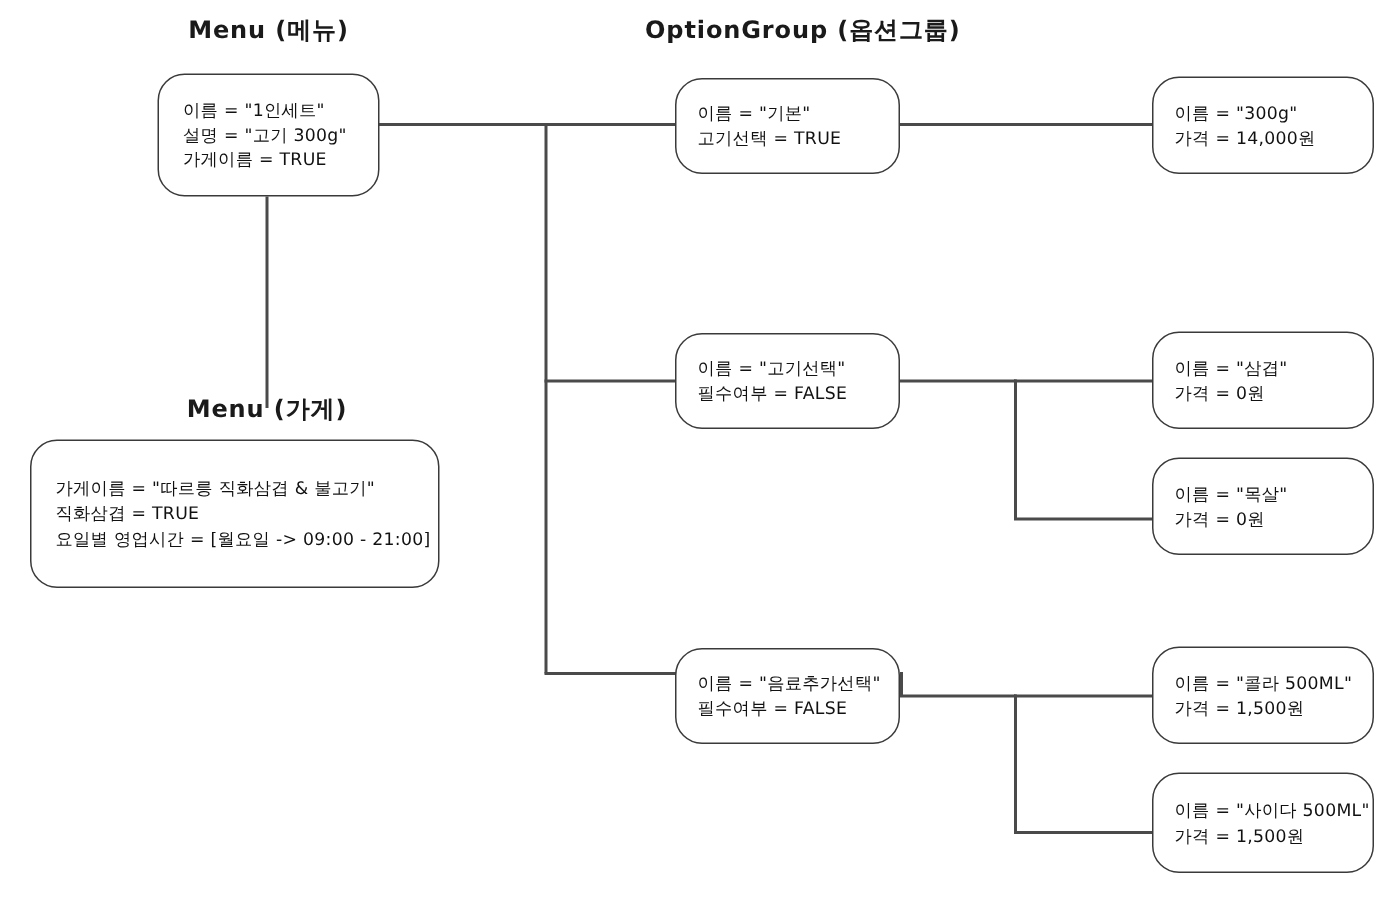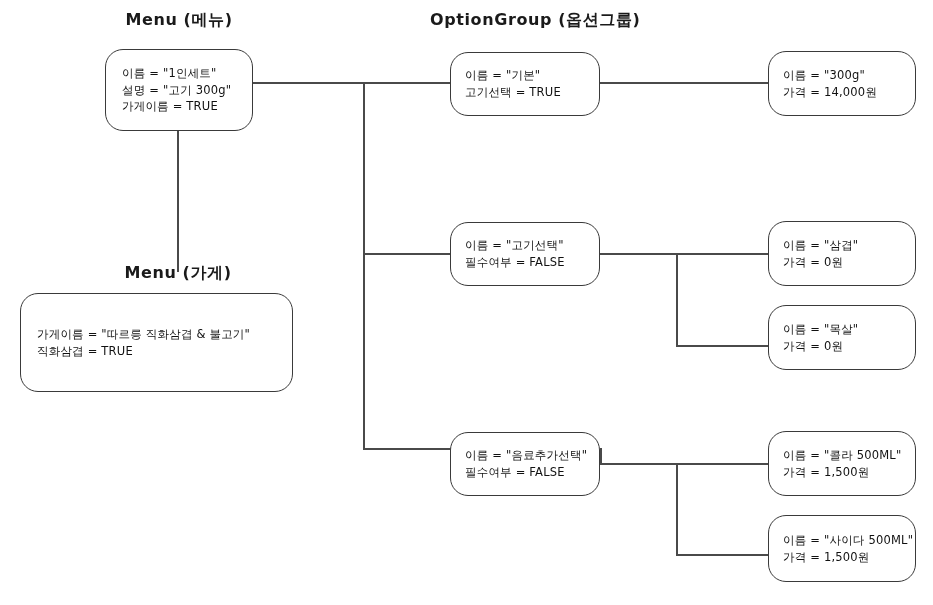--- a/index.html
+++ b/index.html
@@ -90,20 +90,21 @@
 
   <div class="node pad-lg" style="left:105px; top:49px; width:148px; height:82px;">
     <div class="line">이름 = "1인세트"</div>
     <div class="line">설명 =  "고기 300g"</div>
     <div class="line">가게이름 = TRUE</div>
   </div>
 
   <div class="node pad-lg" style="left:20px; top:293px; width:273px; height:99px;">
     <div class="line">가게이름 = "따르릉 직화삼겹 &amp; 불고기"</div>
     <div class="line">직화삼겹 =  TRUE</div>
+    <div class="line">요일별 영업시간 = [월요일 -&gt; 09:00 - 21:00]</div>
   </div>
 
   <div class="node pad-md" style="left:450px; top:52px; width:150px; height:64px;">
     <div class="line">이름 = "기본"</div>
     <div class="line">고기선택 = TRUE</div>
   </div>
 
   <div class="node pad-md" style="left:450px; top:222px; width:150px; height:64px;">
     <div class="line">이름 = "고기선택"</div>
     <div class="line">필수여부 = FALSE</div>

